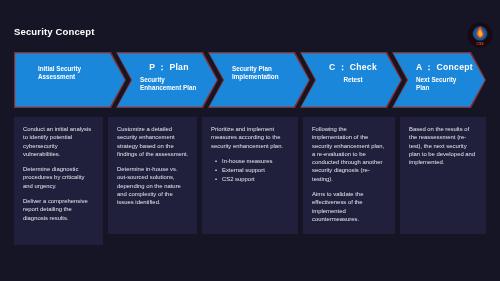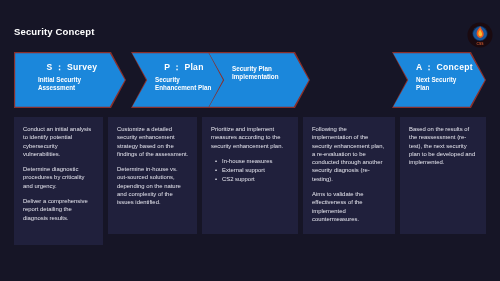--- a/index.html
+++ b/index.html
@@ -163,42 +163,49 @@
       <text x="13" y="22.6" font-family="Liberation Sans, sans-serif" font-size="3.4" font-weight="bold" fill="#c4552e" text-anchor="middle">CSS</text>
     </svg>
   </div>
 
   <div class="chevron-band">
 
     <div class="chev chev-0" style="left:0px; width:112px;">
       <div class="chev-shape"></div>
       <div class="chev-inner"></div>
       <div class="chev-content">
-        <div class="chev-title">S ： Survey</div>
         <div class="chev-sub">Initial Security Assessment</div>
       </div>
     </div>
 
-    <div class="chev" style="left:117px; width:102px;">
+    <div class="chev" style="left:102px; width:102px;">
       <div class="chev-shape"></div>
       <div class="chev-inner"></div>
       <div class="chev-content">
         <div class="chev-title">P ： Plan</div>
         <div class="chev-sub">Security Enhancement Plan</div>
       </div>
     </div>
 
     <div class="chev" style="left:194px; width:102px;">
       <div class="chev-shape"></div>
       <div class="chev-inner"></div>
       <div class="chev-content">
         <div class="chev-sub">Security Plan Implementation</div>
       </div>
     </div>
 
+    <div class="chev" style="left:286px; width:102px;">
+      <div class="chev-shape"></div>
+      <div class="chev-inner"></div>
+      <div class="chev-content">
+        <div class="chev-title">C ： Check</div>
+        <div class="chev-sub center">Retest</div>
+      </div>
+    </div>
 
     <div class="chev" style="left:378px; width:94px;">
       <div class="chev-shape"></div>
       <div class="chev-inner"></div>
       <div class="chev-content">
         <div class="chev-title">A ： Concept</div>
         <div class="chev-sub">Next Security Plan</div>
       </div>
     </div>
 

